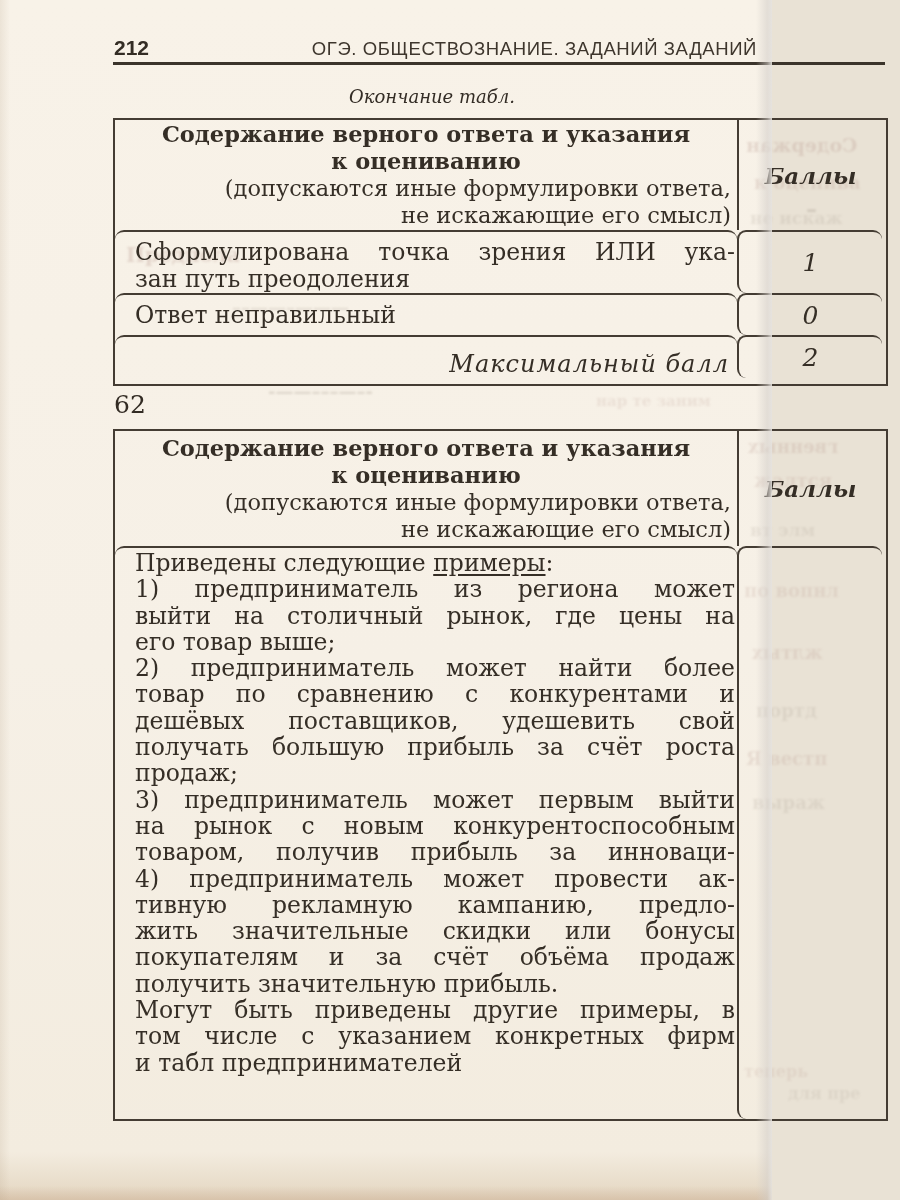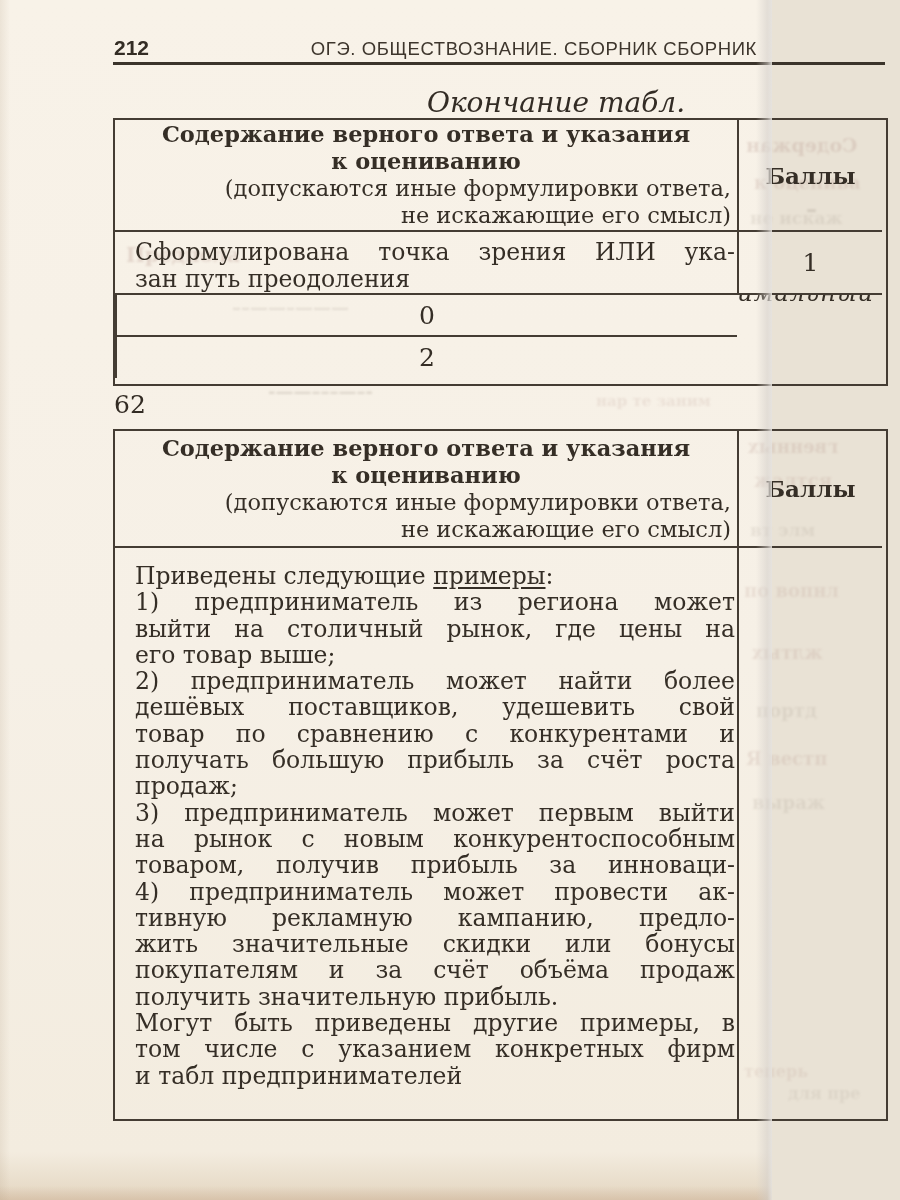--- a/index.html
+++ b/index.html
@@ -11,44 +11,44 @@
         background:linear-gradient(90deg,rgba(220,214,205,0) 0%,rgba(210,205,200,.55) 70%,rgba(228,225,221,.9) 100%);}
   .edge-left{position:absolute;top:0;left:0;width:10px;height:100%;
         background:linear-gradient(90deg,rgba(180,160,135,.18),rgba(180,160,135,0));}
 
   
   .pagenum{position:absolute;left:114px;top:36px;
         font-family:"Liberation Sans",sans-serif;font-weight:bold;font-size:21px;color:#332c24;}
   .running-title{position:absolute;right:15px;top:38px;width:700px;text-align:right;
         font-family:"Liberation Sans",sans-serif;font-size:18.5px;letter-spacing:.6px;color:#3e362d;}
   .head-rule{position:absolute;left:113px;top:62px;width:772px;height:3px;background:#3b342b;}
-  .cont-note{position:absolute;right:16px;top:86px;width:400px;text-align:center;
-        font-style:italic;font-size:28px;color:#332c25;}
+  .cont-note{position:absolute;right:23px;top:86px;width:400px;text-align:left;
+        font-style:italic;font-size:18px;color:#332c25;}
 
   
   .tbl{position:absolute;display:grid;border:2px solid #443c33;}
   .tbl1{left:113px;top:118px;width:771px;height:264px;
         grid-template-columns:622px 145px;grid-template-rows:110px 63px 42px 43px;}
   .tbl2{left:113px;top:429px;width:771px;height:688px;
         grid-template-columns:622px 145px;grid-template-rows:115px 1fr;}
   .cell{color:#352e26;overflow:hidden;}
   .score-col{border-left:2px solid #443c33;display:flex;align-items:center;justify-content:center;
-        font-size:25px;}
-  .rb{border-top:2px solid #443c33;}
+        font-size:25px;font-style:italic;}
+  .rb{border-top:2px solid #443c33;border-radius:9px;}
   .hcell{display:flex;flex-direction:column;justify-content:center;padding:6px 6px;}
   .hline{text-align:center;font-weight:bold;font-size:22.5px;line-height:27px;}
   .hline.plain{font-weight:normal;text-align:right;}
   .hscore{font-weight:bold;font-size:23px;}
   .bcell{padding:7px 2px 0 20px;font-size:23.5px;}
   .line{line-height:27px;width:600px;white-space:nowrap;}
   .jline{white-space:normal;text-align:justify;text-align-last:justify;}
   .maxcell{display:flex;align-items:flex-end;justify-content:flex-end;padding:13px 8px 0 0;}
   .maxtext{font-style:italic;font-size:24px;letter-spacing:1px;}
   .tasknum{position:absolute;left:114px;top:390px;font-weight:normal;font-size:25px;color:#332c24;}
-  .body-lines{padding-top:15px;}
+  .body-lines{padding-top:2px;}
   .body-lines .line{line-height:26.3px;font-size:23.5px;}
   .u{text-decoration:underline;text-underline-offset:3px;}
 
   
   .bleed-layer{position:absolute;left:0;top:0;width:900px;height:1200px;pointer-events:none;}
   .bleed{position:absolute;font-weight:bold;color:#b5948a;filter:blur(1.1px);
         font-family:"DejaVu Serif",serif;white-space:nowrap;}
   .bleed.gray{color:#a59a8d;}
   .bleed.flip{transform:scaleX(-1);}
   .bottom-tint{position:absolute;left:0;bottom:0;width:100%;height:14px;
@@ -74,39 +74,42 @@
       <div class="bleed" style="left: 744px; top: 580px; font-size: 18px; opacity: 0.2;">по вопнл</div>
       <div class="bleed flip" style="left: 752px; top: 642px; font-size: 18px; opacity: 0.22;">жлтых</div>
       <div class="bleed gray" style="left: 756px; top: 700px; font-size: 18px; opacity: 0.2;">портд</div>
       <div class="bleed" style="left: 746px; top: 748px; font-size: 18px; opacity: 0.22;">Я вестп</div>
       <div class="bleed gray" style="left: 752px; top: 792px; font-size: 18px; opacity: 0.2;">выраж</div>
       <div class="bleed" style="left: 744px; top: 1062px; font-size: 16px; opacity: 0.18;">теперь</div>
       <div class="bleed gray" style="left: 788px; top: 1084px; font-size: 16px; opacity: 0.18;">для пре</div>
     </div>
 
   <span class="pagenum">212</span>
-  <span class="running-title">ОГЭ. ОБЩЕСТВОЗНАНИЕ. СБОРНИК СБОРНИК</span>
+  <span class="running-title">ОГЭ. ОБЩЕСТВОЗНАНИЕ. ЗАДАНИЙ ЗАДАНИЙ</span>
   <div class="head-rule"></div>
   <div class="cont-note">Окончание табл.</div>
 
   <div class="tbl tbl1">
     <div class="cell hcell">
       <div class="hline">Содержание верного ответа и указания</div>
       <div class="hline">к оцениванию</div>
       <div class="hline plain">(допускаются иные формулировки ответа,</div>
       <div class="hline plain">не искажающие его смысл)</div>
     </div>
     <div class="cell score-col hscore">Баллы</div>
 
     <div class="cell bcell rb">
       <div class="line jline">Сформулирована точка зрения ИЛИ ука-</div>
       <div class="line">зан путь преодоления</div>
     </div>
     <div class="cell score-col rb">1</div>
 
+    <div class="cell bcell rb">
+      <div class="line">Ответ неправильный</div>
+    </div>
     <div class="cell score-col rb">0</div>
 
     <div class="cell rb maxcell">
       <span class="maxtext">Максимальный балл</span>
     </div>
     <div class="cell score-col rb">2</div>
   </div>
 
   <div class="tasknum">62</div>
 
@@ -118,22 +121,22 @@
       <div class="hline plain">не искажающие его смысл)</div>
     </div>
     <div class="cell score-col hscore">Баллы</div>
 
     <div class="cell bcell rb body-lines">
         <div class="line"><span>Приведены следующие </span><span class="u">примеры</span><span>:</span></div>
         <div class="line jline">1) предприниматель из региона может</div>
         <div class="line jline">выйти на столичный рынок, где цены на</div>
         <div class="line">его товар выше;</div>
         <div class="line jline">2) предприниматель может найти более</div>
+        <div class="line jline">товар по сравнению с конкурентами и</div>
         <div class="line jline">дешёвых поставщиков, удешевить свой</div>
-        <div class="line jline">товар по сравнению с конкурентами и</div>
         <div class="line jline">получать большую прибыль за счёт роста</div>
         <div class="line">продаж;</div>
         <div class="line jline">3) предприниматель может первым выйти</div>
         <div class="line jline">на рынок с новым конкурентоспособным</div>
         <div class="line jline">товаром, получив прибыль за инноваци-</div>
         <div class="line jline">4) предприниматель может провести ак-</div>
         <div class="line jline">тивную рекламную кампанию, предло-</div>
         <div class="line jline">жить значительные скидки или бонусы</div>
         <div class="line jline">покупателям и за счёт объёма продаж</div>
         <div class="line">получить значительную прибыль.</div>

